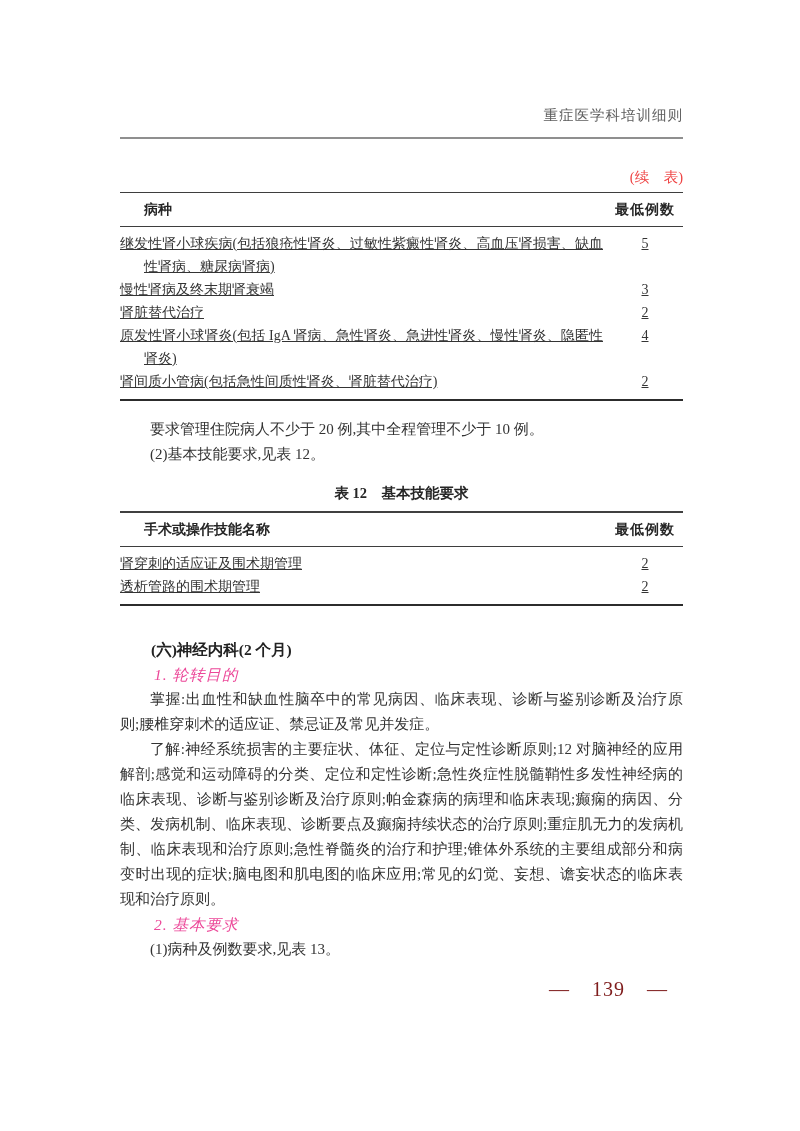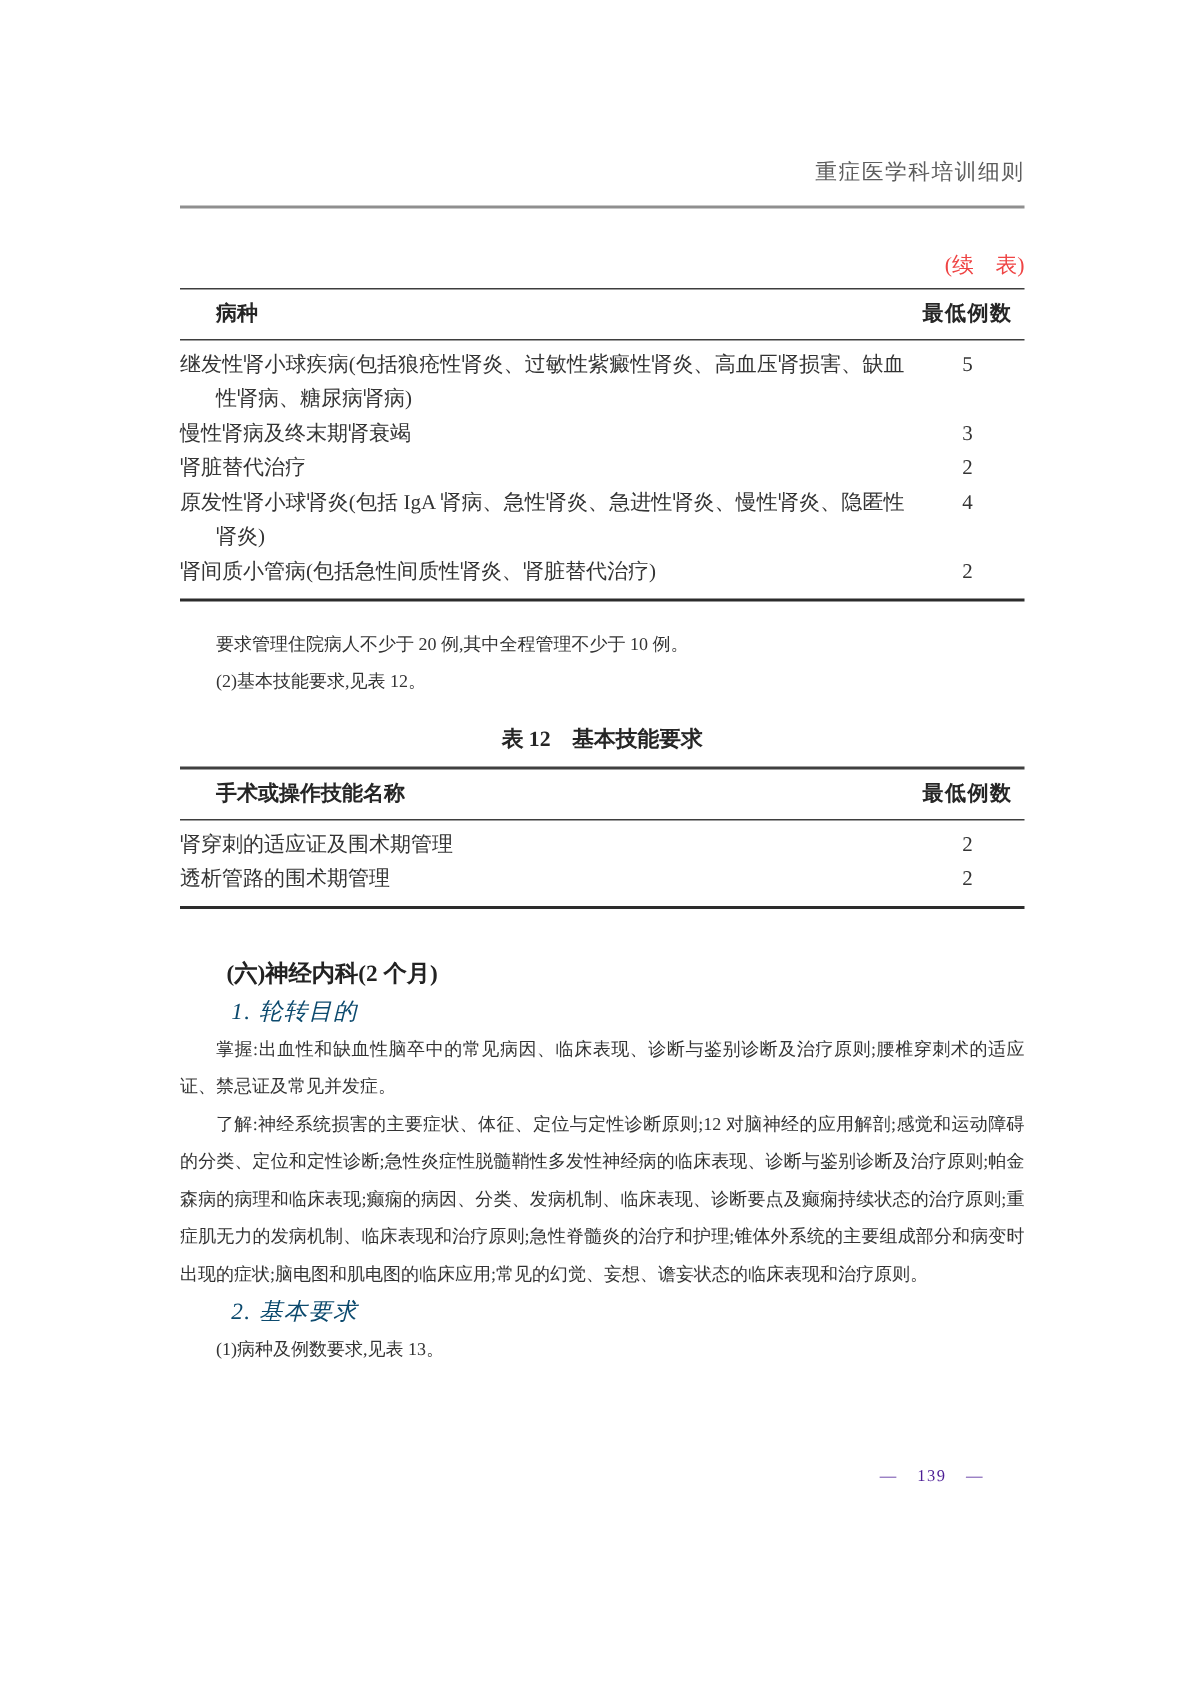--- a/index.html
+++ b/index.html
@@ -43,42 +43,42 @@
   .tbl-1 { margin-top: 5px; border-top: 1px solid #3e3e3e; border-bottom: 2px solid #2c2c2c; }
   .tbl-12 { margin-top: 9px; border-top: 2px solid #404040; border-bottom: 2px solid #2c2c2c; }
   .tbl-head {
     display: flex;
     padding: 5px 0;
     border-bottom: 1px solid #3e3e3e;
     font-weight: bold;
     color: #262626;
     line-height: 18px;
   }
-  .tbl-body { padding: 5px 0 6px 0; }
+  .tbl-body { padding: 5px 0 6px 0; text-decoration: underline; }
   .tbl-row { display: flex; }
   .col-name {
     flex: 1;
     padding-left: 24px;
     text-indent: -24px;
     padding-right: 4px;
     line-height: 23px;
     text-align: justify;
   }
   .tbl-head .col-name { text-indent: 0; }
   .col-val {
     flex: none;
     width: 76px;
     text-align: center;
     line-height: 23px;
   }
   .tbl-head .col-val { letter-spacing: 1px; }
   
   .para-block { margin-top: 16px; }
   .para {
-    font-size: 12px;
+    font-size: 15px;
     line-height: 25px;
     text-indent: 2em;
     text-align: justify;
     color: #333333;
   }
   .tbl-caption {
     margin-top: 17px;
     text-align: center;
     font-weight: bold;
     font-size: 14.5px;
@@ -92,29 +92,29 @@
     line-height: 24px;
     text-indent: 2em;
     color: #222222;
     margin-top: 32px;
   }
   .sub-label {
     font-size: 15.5px;
     font-style: italic;
     line-height: 25px;
     text-indent: 2.2em;
-    color: #0c4a6e;
+    color: #ec4899;
     letter-spacing: 1px;
   }
   .footer {
     position: absolute;
     top: 978px;
-    right: 144px;
-    font-size: 11px;
-    color: #4c1d95;
+    right: 132px;
+    font-size: 20px;
+    color: #7f1d1d;
     letter-spacing: 1px;
   }
 </style>
 </head>
 <body>
 
 <div class="page">
   <div class="content">
 
     <div class="doc-header">

